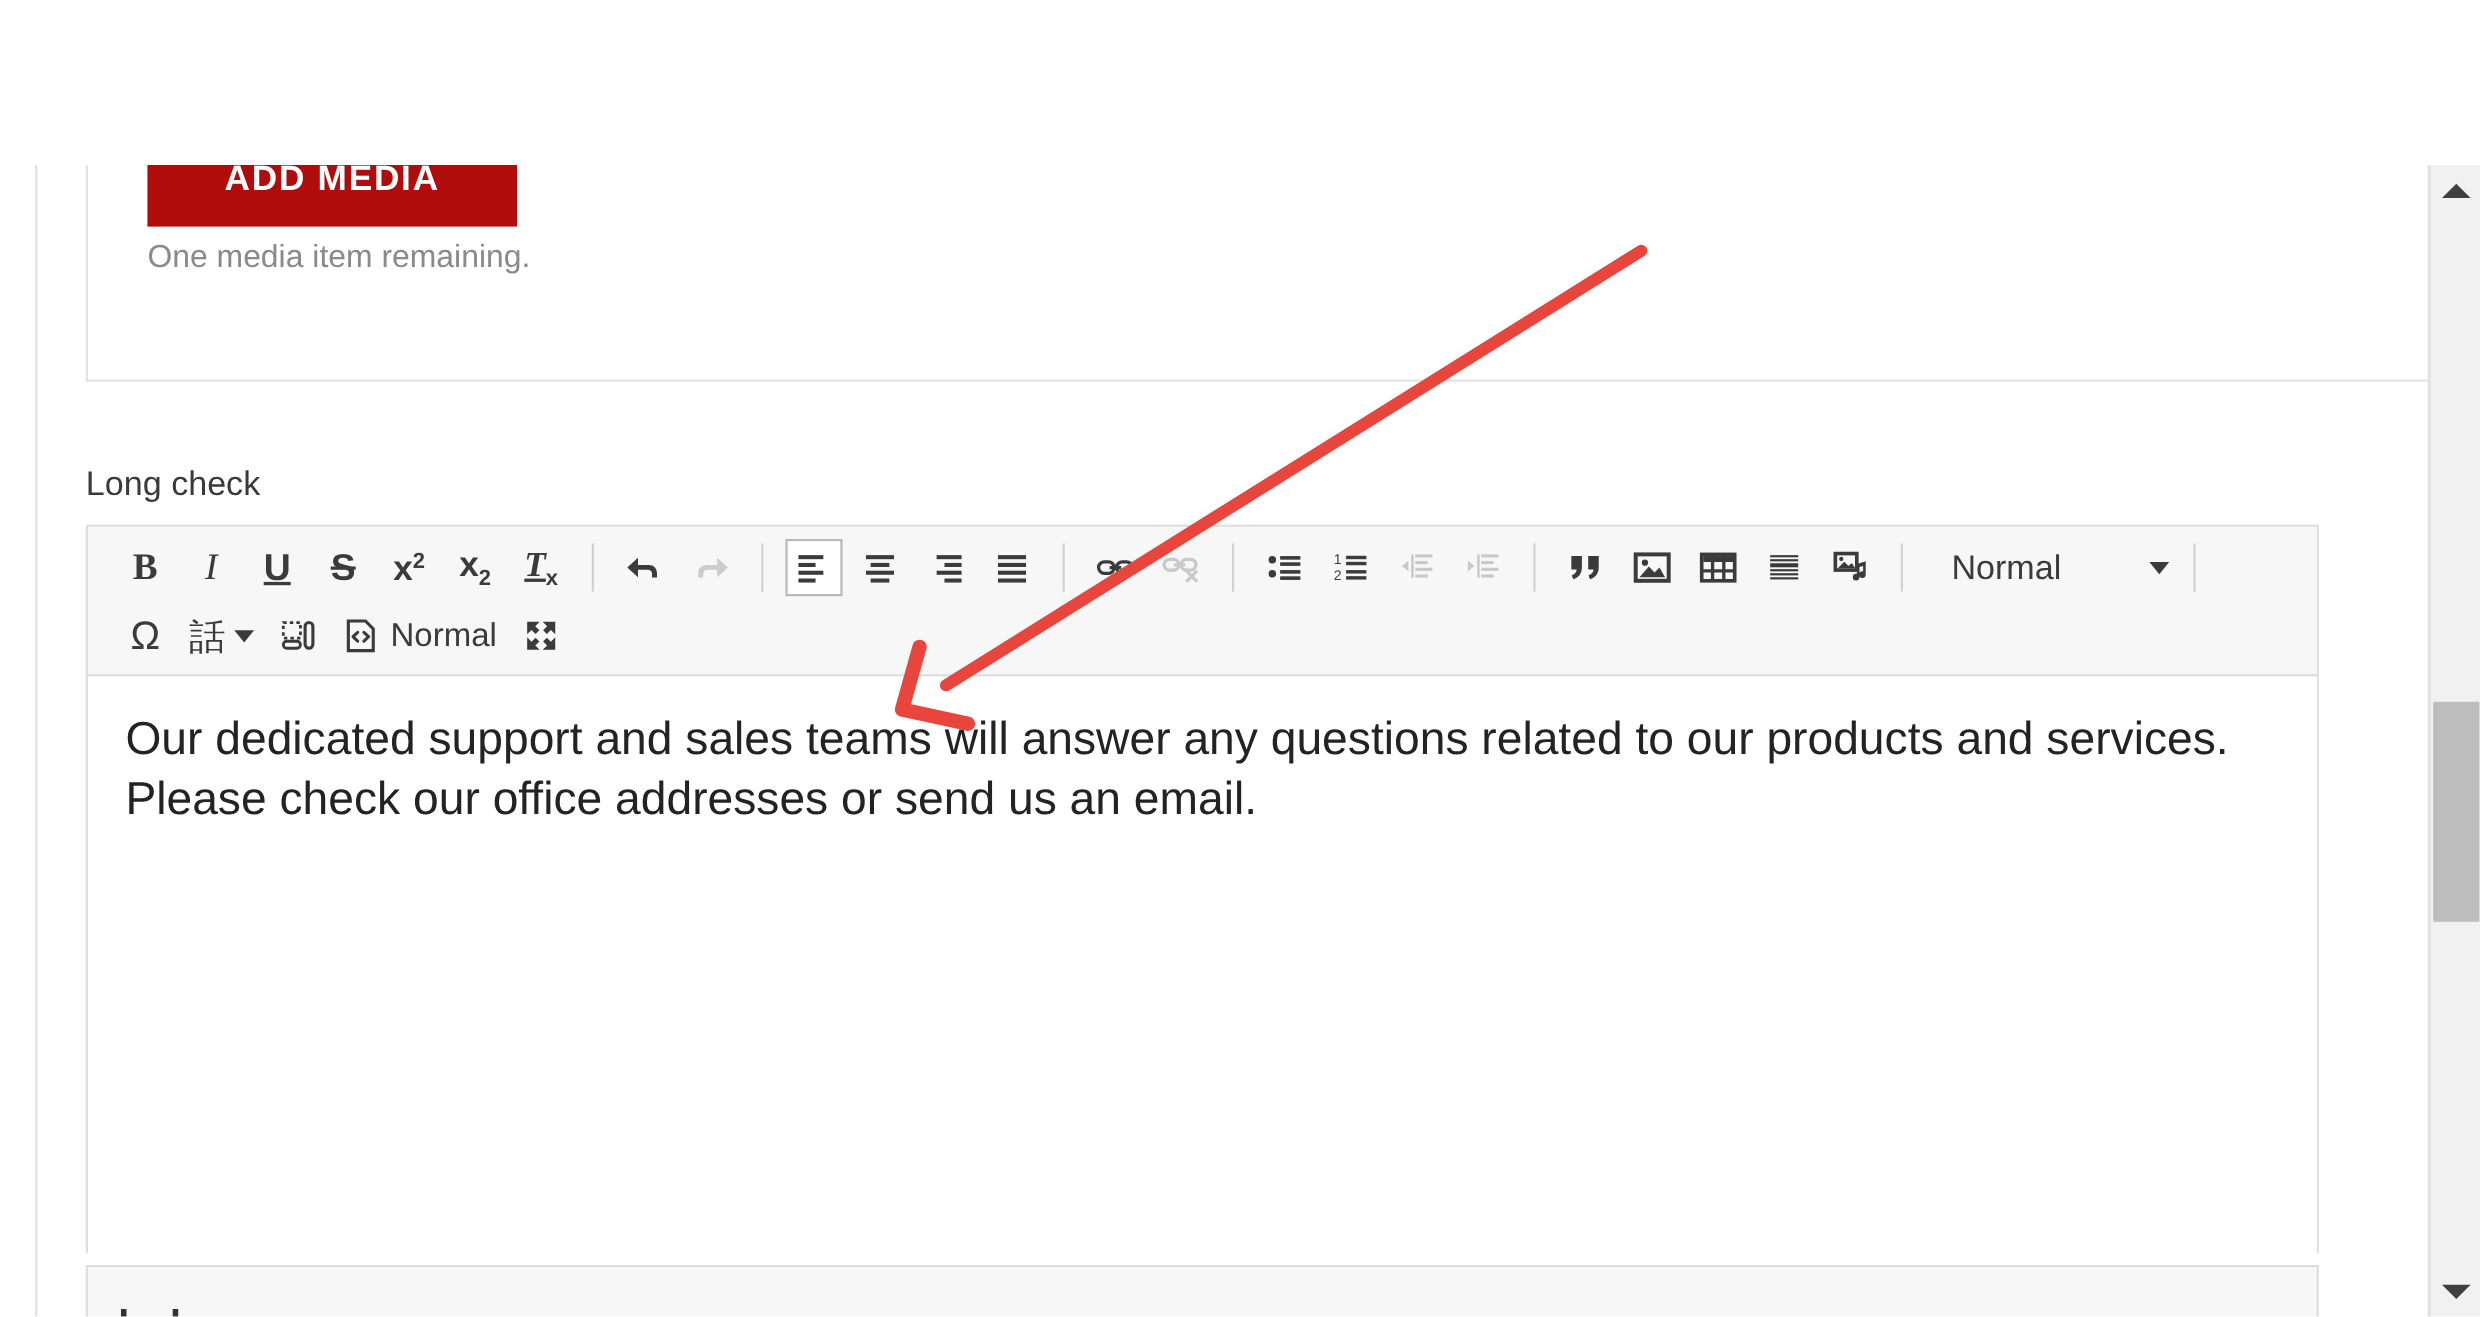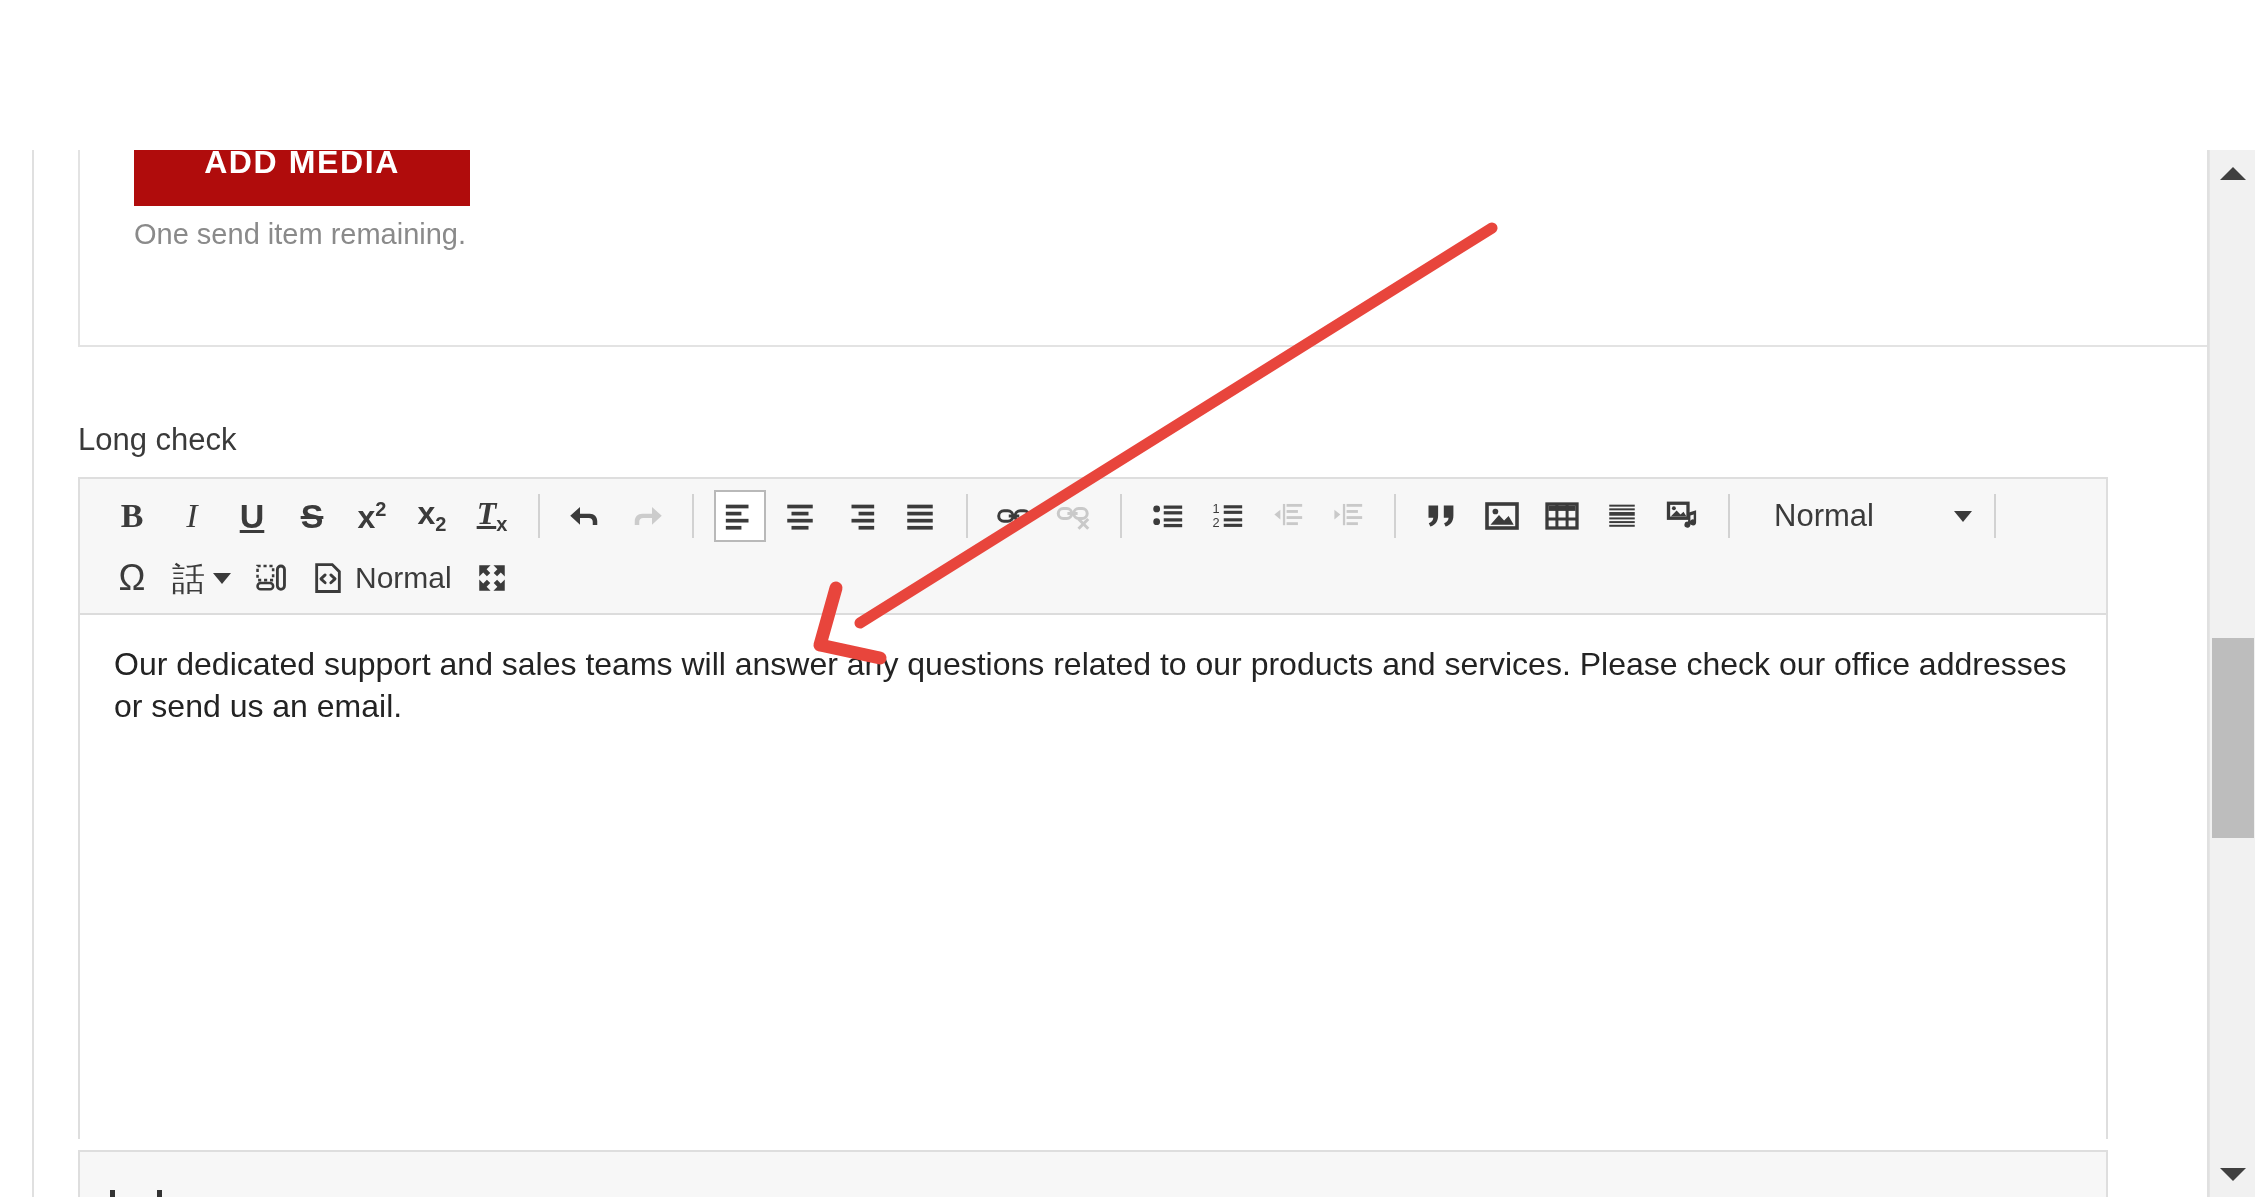--- a/index.html
+++ b/index.html
@@ -185,21 +185,21 @@
   }
   .fmt-select .fmt-label { font-size: 31px; color: #3b3b3b; }
 
   .editor-body {
     position: relative;
     background: #ffffff;
     padding: 28px 34px;
     height: 530px;
   }
   .editor-text {
-    font-size: 32px;
+    font-size: 42px;
     line-height: 1.32;
     color: #232323;
     max-width: 1960px;
   }
 
   
   .bottom-strip {
     position: absolute;
     left: 78px; top: 1000px;
     width: 2030px;
@@ -269,21 +269,21 @@
 
 <div id="page">
 
 
   <div class="scroll-area">
 
     <div class="left-rule"></div>
 
     <div class="media-block">
       <div class="add-media-btn">ADD MEDIA</div>
-      <div class="media-remaining">One send item remaining.</div>
+      <div class="media-remaining">One media item remaining.</div>
     </div>
 
     <div class="longtext-label">Long check</div>
 
     <div class="editor">
 
       <div class="toolbar">
 
         <div class="tb-row">
 

